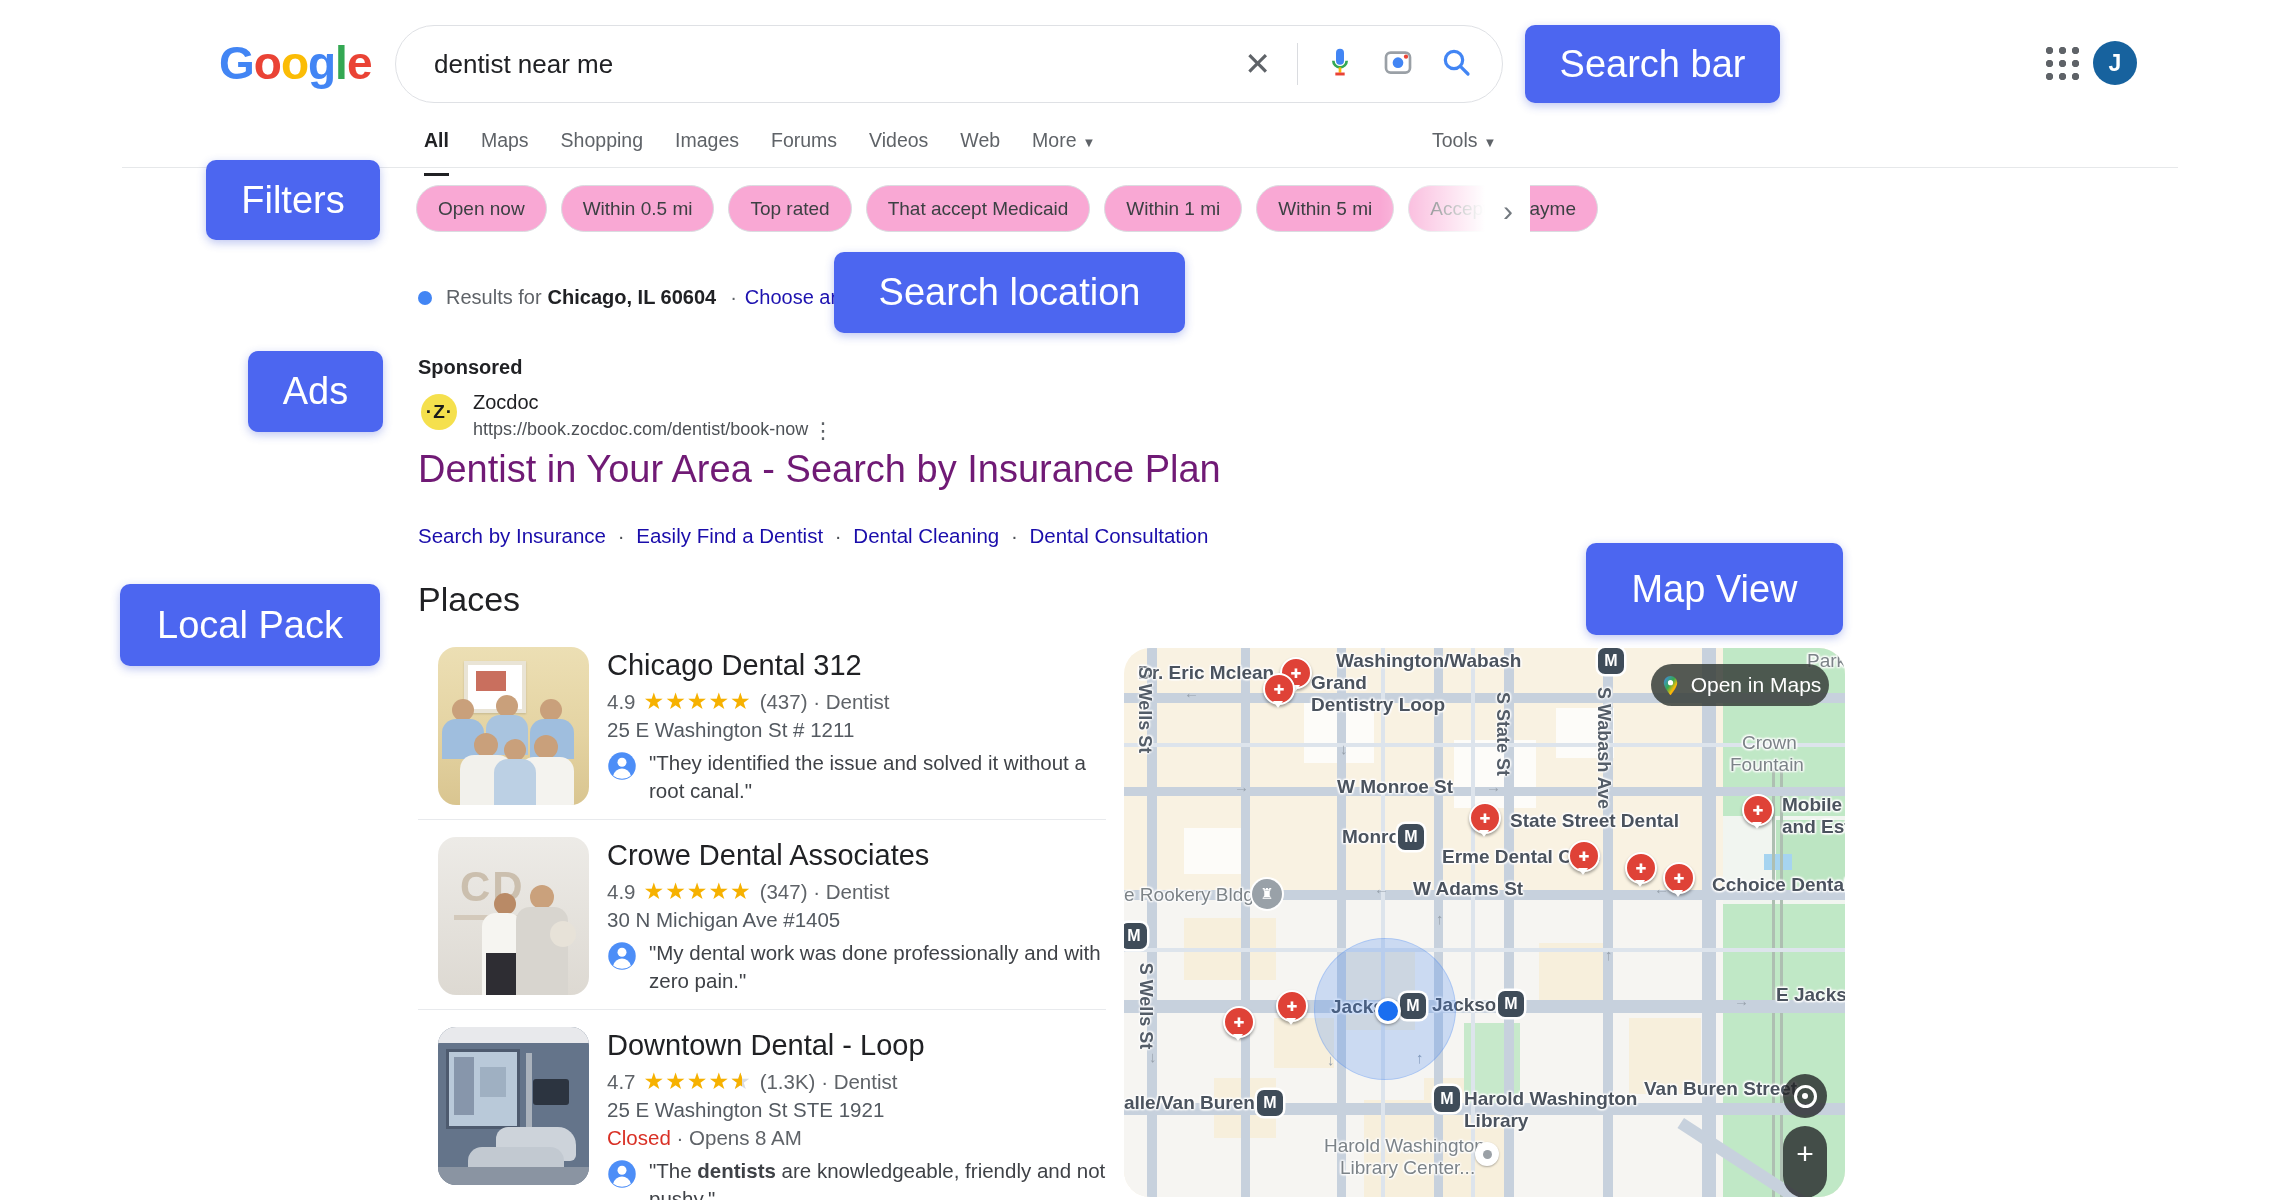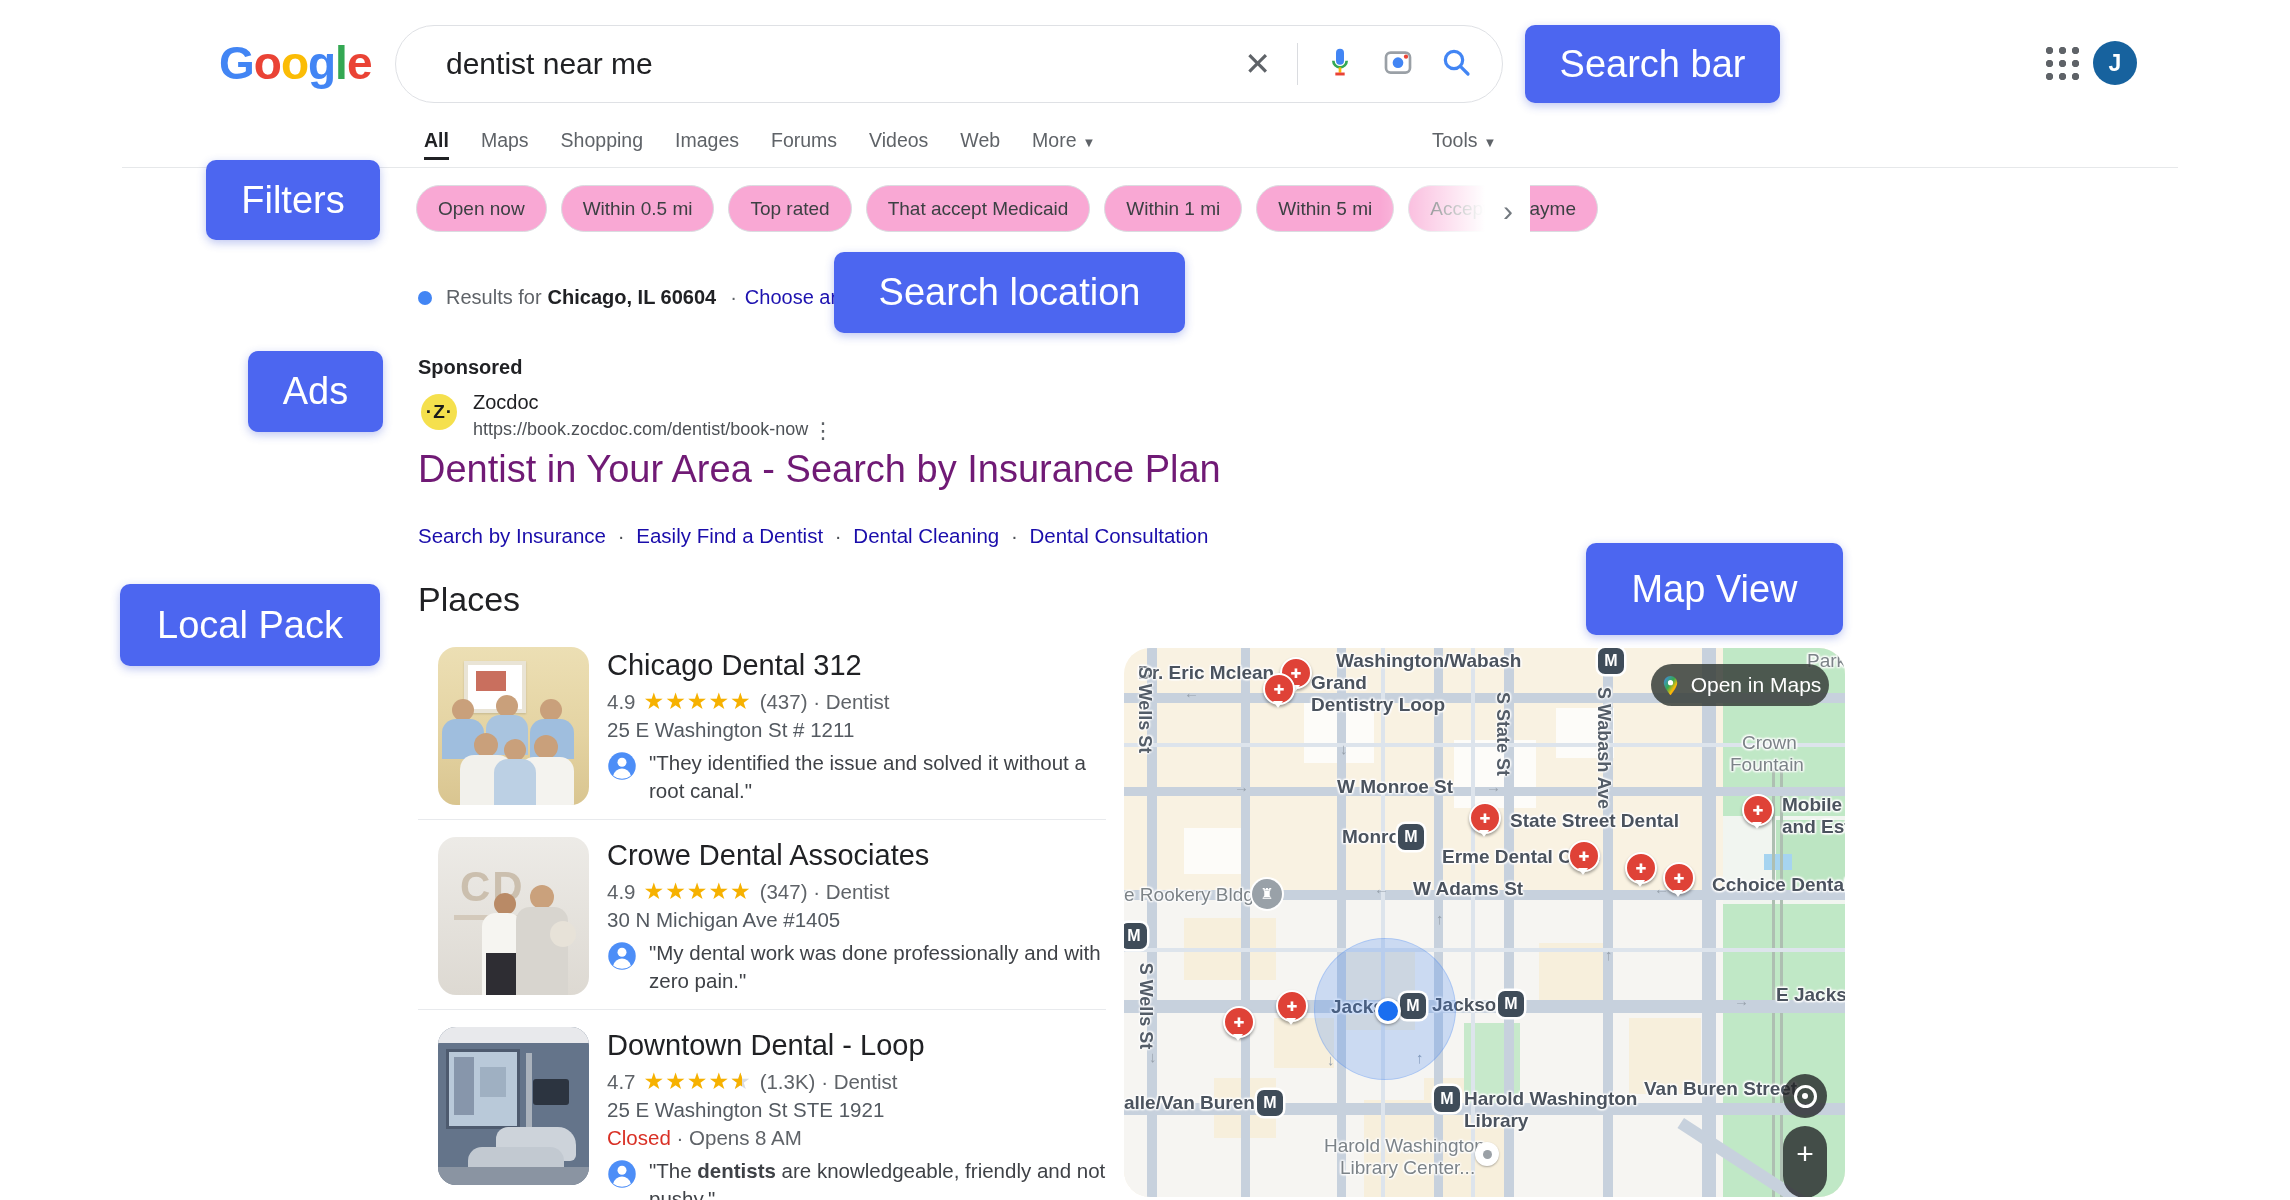--- a/index.html
+++ b/index.html
@@ -2,32 +2,32 @@
 <html><head>
 <meta charset="utf-8">
 <style>
   html,body{margin:0;padding:0;background:#fff;}
   #page{position:relative;width:2290px;height:1200px;background:#fff;overflow:hidden;
         font-family:"Liberation Sans","DejaVu Sans",sans-serif;color:#202124;}
   
   #logo{position:absolute;left:219px;top:36px;font-size:46px;font-weight:700;letter-spacing:-1px;}
   #searchbar{position:absolute;left:395px;top:25px;width:1108px;height:78px;border:1px solid #dfe1e5;
              border-radius:40px;background:#fff;display:flex;align-items:center;box-sizing:border-box;}
-  #searchbar .query{margin-left:50px;font-size:30px;color:#202124;flex:1;}
+  #searchbar .query{margin-left:38px;font-size:26px;color:#202124;flex:1;}
   .sbicons{display:flex;align-items:center;gap:26px;margin-right:30px;}
   .xicon{font-size:32px;color:#5f6368;line-height:1;cursor:pointer;}
   .vdiv{width:1px;height:42px;background:#dadce0;}
   
   #appsgrid{position:absolute;left:2043px;top:44px;width:39px;height:39px;
     background:radial-gradient(circle,#5f6368 3.4px,transparent 4px);background-size:13px 13px;}
   #avatar{position:absolute;left:2093px;top:41px;width:44px;height:44px;border-radius:50%;background:#17629e;
           color:#fff;font-size:23px;font-weight:700;display:flex;align-items:center;justify-content:center;}
   
   #tabs{position:absolute;left:424px;top:129px;display:flex;gap:32px;font-size:19.5px;color:#5f6368;}
-  #tabs .tab{position:relative;padding-bottom:8px;cursor:pointer;white-space:nowrap;}
+  #tabs .tab{position:relative;padding-bottom:24px;cursor:pointer;white-space:nowrap;}
   #tabs .tab.active{color:#202124;font-weight:700;}
   #tabs .tab.active::after{content:"";position:absolute;left:0;right:0;bottom:0;height:3px;background:#202124;}
   .caret{font-size:13px;margin-left:6px;color:#5f6368;}
   #tools{position:absolute;left:1432px;top:129px;font-size:19.5px;color:#5f6368;cursor:pointer;}
   #tabline{position:absolute;left:122px;top:167px;width:2056px;height:1px;background:#e6e8ea;}
   
   #chips{position:absolute;left:416px;top:185px;display:flex;gap:14px;}
   .chip{height:47px;line-height:45px;padding:0 21px;border:1.5px solid #dadce0;border-radius:24px;
         font-size:19px;color:#3c4043;white-space:nowrap;background:#f9a8d4;box-sizing:border-box;cursor:pointer;}
   #chipfade{position:absolute;left:1380px;top:180px;width:150px;height:60px;

